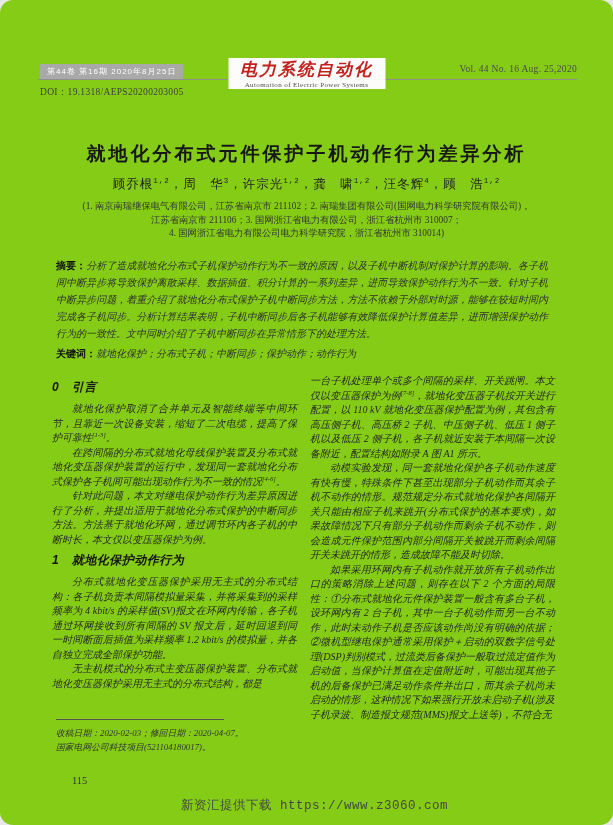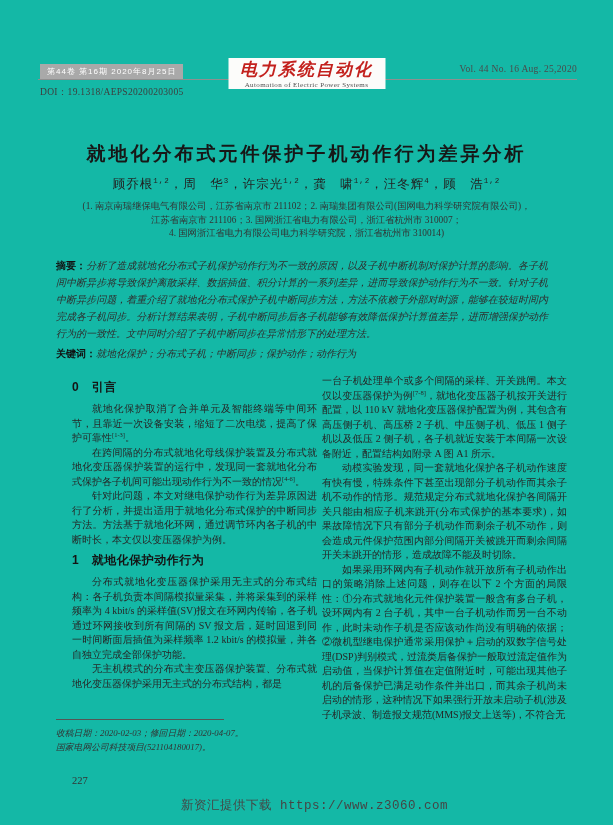--- a/index.html
+++ b/index.html
@@ -1,23 +1,24 @@
 <!DOCTYPE html>
 <html><head>
 <meta charset="utf-8">
 <style>
   html,body{margin:0;padding:0;background:#e8e8e8;}
   .page{
     position:relative;
     width:613px;height:825px;
     margin:0 auto;
-    background:#14b8a6;
+    background:#84cc16;
     font-family:"Liberation Serif","DejaVu Serif",serif;
     color:#2b2b2b;
     overflow:hidden;
+    border-radius:13px;
   }
   
   .hdr-line{position:absolute;left:38px;right:36px;top:79px;height:1px;background:#8f8f8f;}
   .issue-box{
     position:absolute;left:40px;top:64px;height:15px;line-height:15px;
     background:#a9a9a9;color:#ffffff;
     font-family:"Liberation Sans","DejaVu Sans",sans-serif;
     font-size:8px;padding:0 7px;letter-spacing:1px;white-space:nowrap;
   }
   .doi{position:absolute;left:40px;top:86px;font-size:9.5px;color:#3e3e3e;letter-spacing:.3px;}
@@ -40,21 +41,21 @@
   }
   .authors{position:absolute;left:0;right:0;top:176px;text-align:center;font-size:12.5px;color:#222;letter-spacing:1px;}
   .authors sup{font-size:7.5px;font-family:Liberation Mono, monospace;}
   .affils{position:absolute;left:0;right:0;top:200px;text-align:center;font-size:9.3px;line-height:13.5px;color:#333;}
   
   .abstract{position:absolute;left:56px;width:492px;top:257px;font-size:10px;line-height:17px;text-align:justify;}
   .abstract .body-it{font-style:italic;color:#2e2e2e;}
   .ab-label{font-family:"Liberation Sans","DejaVu Sans",sans-serif;font-weight:bold;font-style:normal;color:#111;}
   .keywords{margin-top:3px;}
   
-  .columns{position:absolute;left:72px;top:374px;width:503px;display:flex;gap:5px;}
+  .columns{position:absolute;left:52px;top:374px;width:503px;display:flex;gap:13px;font-style:italic;}
   .col{width:245px;}
   .col-heading{
     font-family:"Liberation Sans","DejaVu Sans",sans-serif;
     font-weight:bold;font-size:12px;color:#141414;
     margin:5px 0 6px 0;letter-spacing:.5px;
   }
   .para{font-size:10px;line-height:14.5px;text-align:justify;text-indent:2em;margin:0;color:#262626;}
   .para.no-indent{text-indent:0;}
   .para sup{font-size:6.5px;line-height:0;}
   
@@ -116,16 +117,16 @@
         <p class="para"><span>如果采用环网内有子机动作就开放所有子机动作出口的策略消除上述问题，则存在以下 2 个方面的局限性：①分布式就地化元件保护装置一般含有多台子机，设环网内有 2 台子机，其中一台子机动作而另一台不动作，此时未动作子机是否应该动作尚没有明确的依据；②微机型继电保护通常采用保护＋启动的双数字信号处理(DSP)判别模式，过流类后备保护一般取过流定值作为启动值，当保护计算值在定值附近时，可能出现其他子机的后备保护已满足动作条件并出口，而其余子机尚未启动的情形，这种情况下如果强行开放未启动子机(涉及子机录波、制造报文规范(MMS)报文上送等)，不符合无</span></p>
       </div>
   </div>
 
   <div class="footnotes">
     <div class="fn-rule"></div>
   <div class="fn-line">收稿日期：2020-02-03；修回日期：2020-04-07。</div>
       <div class="fn-line">国家电网公司科技项目(521104180017)。</div>
     </div>
 
-  <div class="page-num">227</div>
+  <div class="page-num">115</div>
   <div class="watermark" style="color: rgb(69, 69, 69);">新资汇提供下载 https://www.z3060.com</div>
 
 </div>
 
 </body></html>

